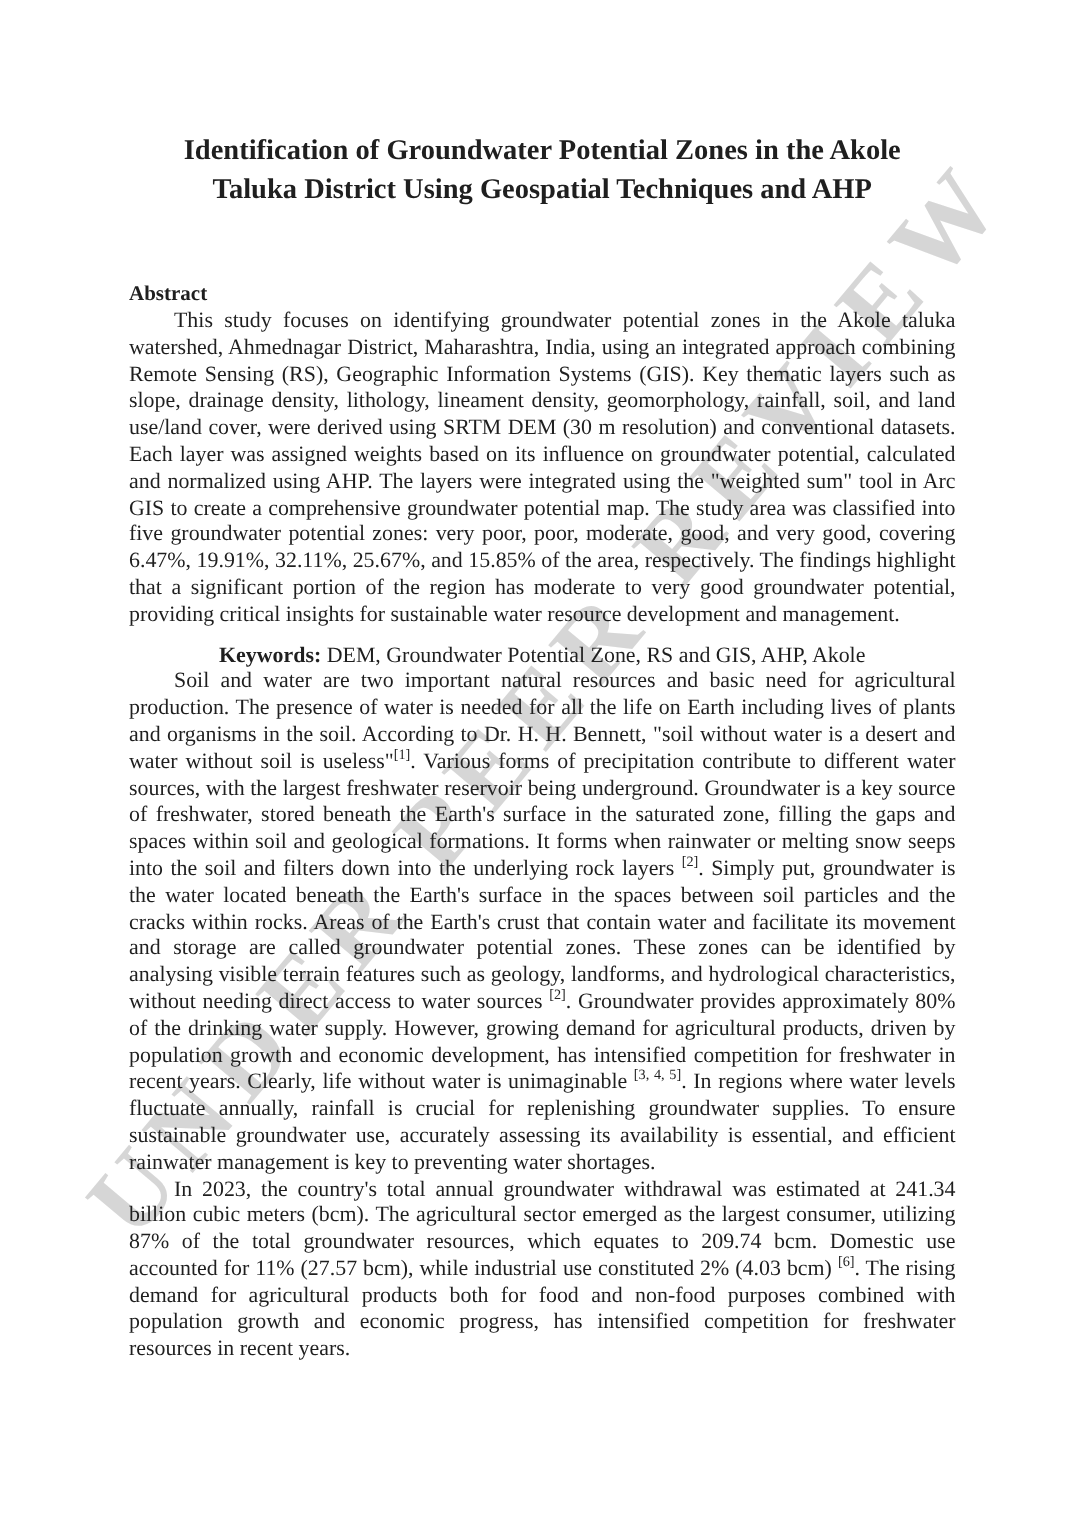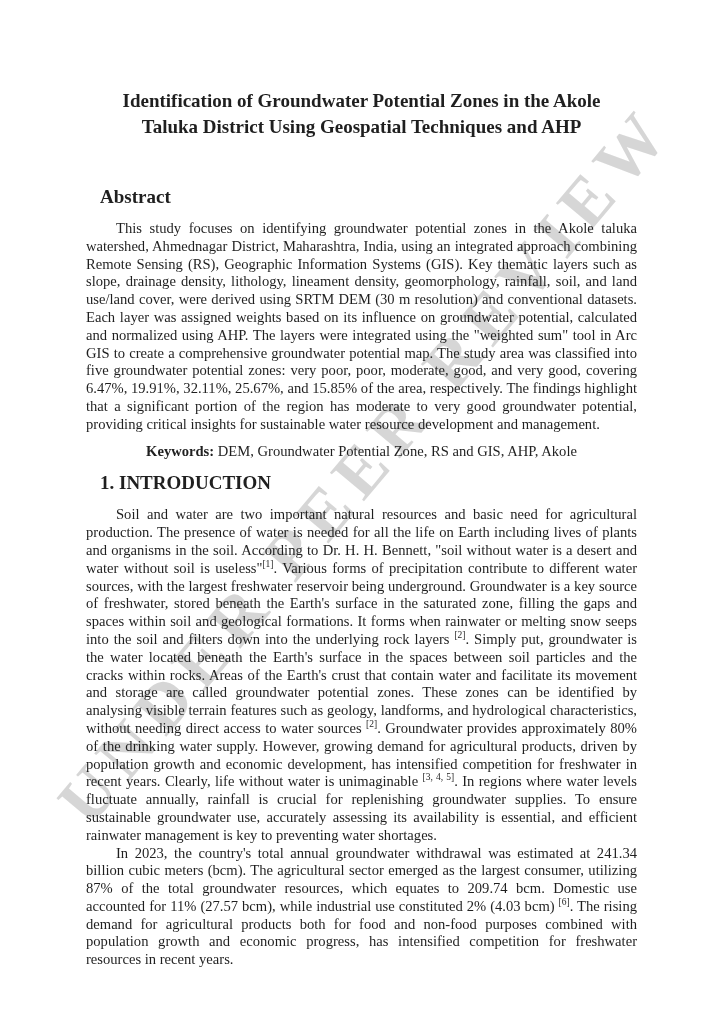--- a/index.html
+++ b/index.html
@@ -35,24 +35,24 @@
     z-index: 1;
   }
   .paper-title {
     margin: 88px 0 0 0;
     text-align: center;
     font-size: 19px;
     font-weight: bold;
     line-height: 26px;
   }
   .section-heading {
-    font-size: 19px;
+    font-size: 14px;
     font-weight: bold;
     line-height: 18px;
-    margin: 14px;
+    margin: 0;
   }
   .abstract-heading { margin-top: 48px; }
   .intro-heading   { margin-top: 14px; }
   .body-par {
     margin: 0;
     font-size: 14.6px;
     line-height: 17.8px;
     text-align: justify;
     text-indent: 30px;
   }
@@ -83,20 +83,19 @@
       <span style="display:block">Identification of Groundwater Potential Zones in the Akole</span>
       <span style="display:block">Taluka District Using Geospatial Techniques and AHP</span>
     </h1>
 
     <h2 class="section-heading abstract-heading">Abstract</h2>
 
     <p class="body-par abstract-par">This study focuses on identifying groundwater potential zones in the Akole taluka watershed, Ahmednagar District, Maharashtra, India, using an integrated approach combining Remote Sensing (RS), Geographic Information Systems (GIS). Key thematic layers such as slope, drainage density, lithology, lineament density, geomorphology, rainfall, soil, and land use/land cover, were derived using SRTM DEM (30 m resolution) and conventional datasets. Each layer was assigned weights based on its influence on groundwater potential, calculated and normalized using AHP. The layers were integrated using the "weighted sum" tool in Arc GIS to create a comprehensive groundwater potential map. The study area was classified into five groundwater potential zones: very poor, poor, moderate, good, and very good, covering 6.47%, 19.91%, 32.11%, 25.67%, and 15.85% of the area, respectively. The findings highlight that a significant portion of the region has moderate to very good groundwater potential, providing critical insights for sustainable water resource development and management.</p>
 
     <p class="keywords-line"><b>Keywords:</b><span> DEM, Groundwater Potential Zone, RS and GIS, AHP, Akole</span></p>
 
-    <h2 class="section-heading intro-heading">1. INTRODUCTION</h2>
 
     <p class="body-par"><span>Soil and water are two important natural resources and basic need for agricultural production. The presence of water is needed for all the life on Earth including lives of plants and organisms in the soil. According to Dr. H. H. Bennett, "soil without water is a desert and water without soil is useless"</span><sup class="cite">[1]</sup><span>. Various forms of precipitation contribute to different water sources, with the largest freshwater reservoir being underground. Groundwater is a key source of freshwater, stored beneath the Earth's surface in the saturated zone, filling the gaps and spaces within soil and geological formations. It forms when rainwater or melting snow seeps into the soil and filters down into the underlying rock layers </span><sup class="cite">[2]</sup><span>. Simply put, groundwater is the water located beneath the Earth's surface in the spaces between soil particles and the cracks within rocks. Areas of the Earth's crust that contain water and facilitate its movement and storage are called groundwater potential zones. These zones can be identified by analysing visible terrain features such as geology, landforms, and hydrological characteristics, without needing direct access to water sources </span><sup class="cite">[2]</sup><span>. Groundwater provides approximately 80% of the drinking water supply. However, growing demand for agricultural products, driven by population growth and economic development, has intensified competition for freshwater in recent years. Clearly, life without water is unimaginable </span><sup class="cite">[3, 4, 5]</sup><span>. In regions where water levels fluctuate annually, rainfall is crucial for replenishing groundwater supplies. To ensure sustainable groundwater use, accurately assessing its availability is essential, and efficient rainwater management is key to preventing water shortages.</span></p>
 
     <p class="body-par"><span>In 2023, the country's total annual groundwater withdrawal was estimated at 241.34 billion cubic meters (bcm). The agricultural sector emerged as the largest consumer, utilizing 87% of the total groundwater resources, which equates to 209.74 bcm. Domestic use accounted for 11% (27.57 bcm), while industrial use constituted 2% (4.03 bcm) </span><sup class="cite">[6]</sup><span>. The rising demand for agricultural products both for food and non-food purposes combined with population growth and economic progress, has intensified competition for freshwater resources in recent years.</span></p>
 
   </div>
 </div>
 
 </body></html>

